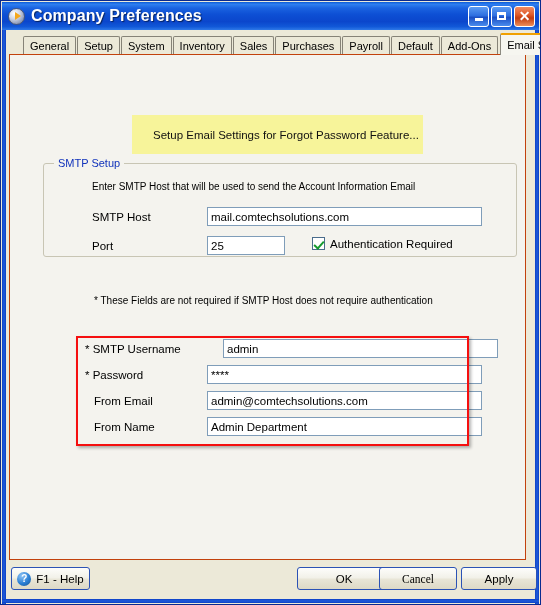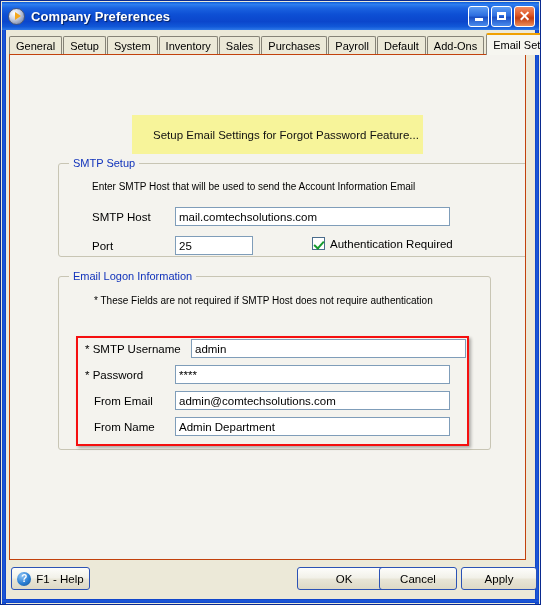--- a/index.html
+++ b/index.html
@@ -64,21 +64,21 @@
   }
   .title-icon .tri {
     width: 0; height: 0;
     border-left: 6px solid #f5a81c;
     border-top: 4px solid transparent;
     border-bottom: 4px solid transparent;
     margin-left: 2px;
   }
   .title-text {
     color: #ffffff;
-    font-size: 13px;
+    font-size: 16px;
     font-weight: bold;
     text-shadow: 1px 1px 1px rgba(0,0,0,.55);
     letter-spacing: 0.1px;
     white-space: nowrap;
   }
   .title-btns {
     margin-left: auto;
     display: flex;
     gap: 2px;
     padding-right: 2px;
@@ -116,21 +116,21 @@
   }
 
   
   .tabstrip {
     position: absolute;
     left: 5px; top: 32px;
     width: 531px;
     height: 22px;
     display: flex;
     align-items: flex-end;
-    padding-left: 3px;
+    padding-left: 17px;
     box-sizing: border-box;
   }
   .tab {
     height: 19px;
     line-height: 18px;
     padding: 0 6px;
     background: #ece9d8;
     border: 1px solid #868377;
     border-bottom: none;
     border-radius: 2px 2px 0 0;
@@ -189,21 +189,21 @@
   }
   .group > .legend {
     position: absolute;
     top: -7px; left: 10px;
     background: #f4f3ee;
     padding: 0 4px;
     font-size: 11px;
     color: #1133bb;
     white-space: nowrap;
   }
-  #grp-smtp { left: 48px; top: 108px; width: 474px; height: 94px; }
+  #grp-smtp { left: 33px; top: 108px; width: 474px; height: 94px; }
   #grp-logon { left: 48px; top: 221px; width: 433px; height: 174px; }
 
   .hint {
     position: absolute;
     font-size: 10px;
     color: #000;
     white-space: nowrap;
   }
 
   
@@ -218,20 +218,21 @@
     background: #ffffff;
     border: 1px solid #7f9db9;
     box-sizing: border-box;
     font-family: "Liberation Sans", sans-serif;
     font-size: 11.5px;
     color: #000;
     padding: 0 3px;
     height: 19px;
     line-height: 17px;
     outline: none;
+    margin-left: 32px;
   }
 
   
   .cbwrap {
     position: absolute;
     display: flex;
     align-items: center;
     gap: 5px;
     font-size: 11.5px;
   }
@@ -292,21 +293,21 @@
     background: radial-gradient(circle at 35% 28%, #8fc4f5 0%, #2a7fd4 55%, #14528f 100%);
     color: #ffffff;
     font-size: 10px;
     font-weight: bold;
     line-height: 14px;
     text-align: center;
     flex: none;
   }
   #btn-help  { left: 5px;  top: 7px;  width: 79px; }
   #btn-ok    { left: 291px; top: 7px; width: 94px; text-align: right; }
-  #btn-cancel{ left: 373px; top: 7px; width: 78px; }
+  #btn-cancel{ left: 373px; top: 7px; width: 78px; font-family: Liberation Serif, serif; }
   #btn-apply { left: 455px; top: 7px; width: 76px; }
 </style>
 </head>
 <body>
 
 <div class="window">
 
   <div class="win-left-edge"></div>
   <div class="win-right-edge"></div>
   <div class="win-bottom-edge"></div>
@@ -355,23 +356,20 @@
     <input class="ftext" style="left: 165px; top: 152px; width: 275px;" value="mail.comtechsolutions.com">
 
     <div class="flabel" style="left:82px; top:185px;">Port</div>
     <input class="ftext" style="left: 165px; top: 181px; width: 78px;" value="25">
 
     <div class="cbwrap" style="left:302px; top:182px;">
       <span class="cbox"></span>
       <span>Authentication Required</span>
     </div>
 
-    <div class="group" id="grp-logon">
-      <span class="legend">Email Logon Information</span>
-    </div>
     <div class="hint" style="left:84px; top:240px;">* These Fields are not required if SMTP Host does not require authentication</div>
 
     <div class="flabel" style="left:75px; top:288px;">* SMTP Username</div>
     <input class="ftext" style="left: 181px; top: 284px; width: 275px;" value="admin">
 
     <div class="flabel" style="left:75px; top:314px;">* Password</div>
     <input class="ftext" style="left: 165px; top: 310px; width: 275px;" value="****">
 
     <div class="flabel" style="left:84px; top:340px;">From Email</div>
     <input class="ftext" style="left: 165px; top: 336px; width: 275px;" value="admin@comtechsolutions.com">

